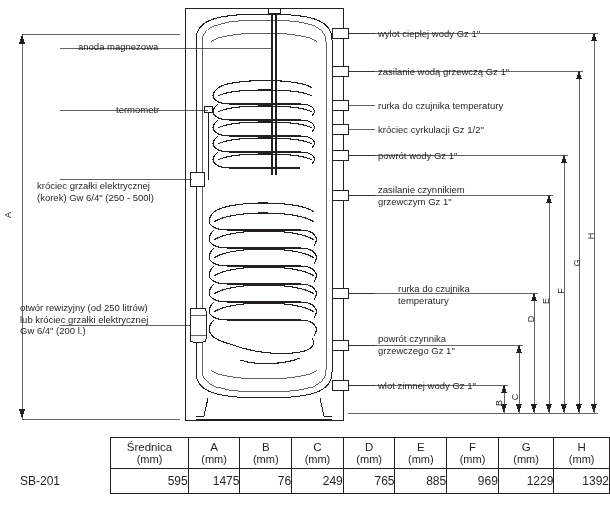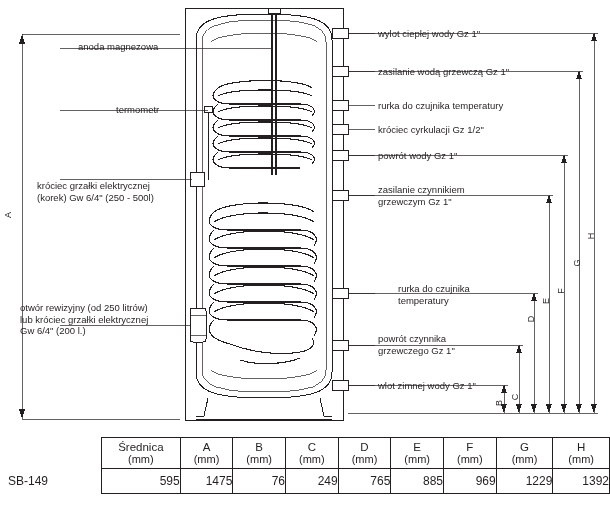--- a/index.html
+++ b/index.html
@@ -46,21 +46,21 @@
   
   #tablewrap {
     position: absolute;
     left: 0;
     top: 437px;
     width: 610px;
   }
   table.spec {
     border-collapse: collapse;
     font-size: 11px;
-    margin-left: 4px;
+    margin-left: 16px;
   }
   table.spec td, table.spec th {
     border: 1px solid #231f20;
     text-align: center;
     font-weight: normal;
     padding: 0;
     color: #231f20;
   }
   table.spec thead th {
     height: 30px;
@@ -303,21 +303,21 @@
           <span class="unit">(mm)</span>
         </th>
         <th style="width:56px;">
           <span>H</span>
           <span class="unit">(mm)</span>
         </th>
       </tr>
     </thead>
     <tbody>
       <tr>
-        <td class="namecell">SB-149</td>
+        <td class="namecell">SB-201</td>
         <td>595</td>
         <td>1475</td>
         <td>76</td>
         <td>249</td>
         <td>765</td>
         <td>885</td>
         <td>969</td>
         <td>1229</td>
         <td>1392</td>
       </tr>

